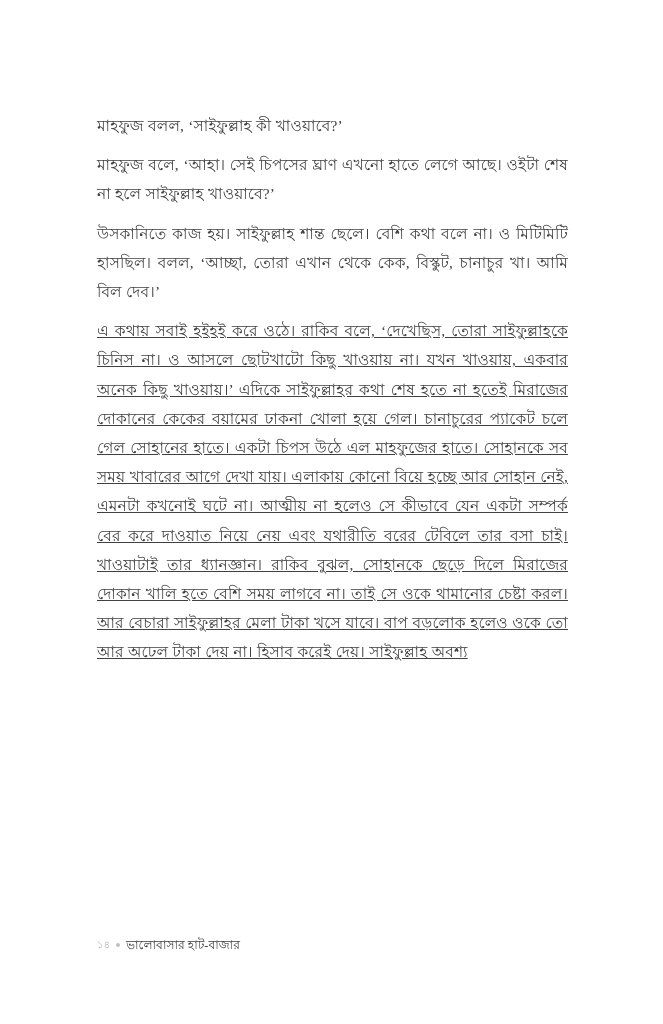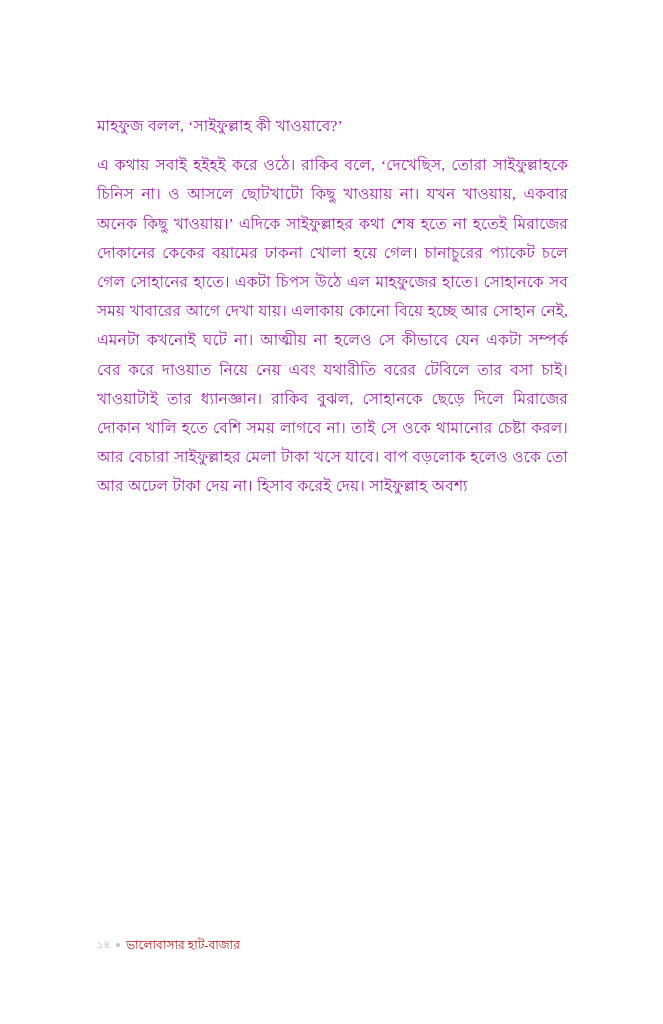--- a/index.html
+++ b/index.html
@@ -33,33 +33,34 @@
     top: 111px;
     width: 471px;
   }
 
   .para {
     margin: 0 0 10px 0;
     text-align: justify;
     text-justify: inter-word;
     font-size: 15.4px;
     line-height: 29.2px;
-    color: #a21caf;
+    color: #404040;
     letter-spacing: 0.01em;
     word-spacing: 0.02em;
     -webkit-font-smoothing: antialiased;
   }
 
   .para:last-child {
     margin-bottom: 0;
   }
 
   
   .para.long {
     text-align: justify;
+    text-decoration: underline;
   }
 
   
   .footer {
     position: absolute;
     left: 97px;
     top: 937px;
     display: flex;
     align-items: center;
     gap: 6px;
@@ -74,31 +75,33 @@
   }
   .footer .sep {
     display: inline-block;
     width: 4px;
     height: 4px;
     border-radius: 50%;
     background: #c2c2c2;
     flex: 0 0 auto;
   }
   .footer .booktitle {
-    color: #b91c1c;
+    color: #404040;
     font-size: 12.2px;
   }
 </style>
 </head>
 <body>
 
 <div class="page">
 
   <div class="text-block">
     <p class="para">মাহফুজ বলল, ‘সাইফুল্লাহ কী খাওয়াবে?’</p>
+    <p class="para">মাহফুজ বলে, ‘আহা। সেই চিপসের ঘ্রাণ এখনো হাতে লেগে আছে। ওইটা শেষ না হলে সাইফুল্লাহ খাওয়াবে?’</p>
+    <p class="para">উসকানিতে কাজ হয়। সাইফুল্লাহ শান্ত ছেলে। বেশি কথা বলে না। ও মিটিমিটি হাসছিল। বলল, ‘আচ্ছা, তোরা এখান থেকে কেক, বিস্কুট, চানাচুর খা। আমি বিল দেব।’</p>
     <p class="para long">এ কথায় সবাই হইহই করে ওঠে। রাকিব বলে, ‘দেখেছিস, তোরা সাইফুল্লাহকে চিনিস না। ও আসলে ছোটখাটো কিছু খাওয়ায় না। যখন খাওয়ায়, একবার অনেক কিছু খাওয়ায়।’ এদিকে সাইফুল্লাহর কথা শেষ হতে না হতেই মিরাজের দোকানের কেকের বয়ামের ঢাকনা খোলা হয়ে গেল। চানাচুরের প্যাকেট চলে গেল সোহানের হাতে। একটা চিপস উঠে এল মাহফুজের হাতে। সোহানকে সব সময় খাবারের আগে দেখা যায়। এলাকায় কোনো বিয়ে হচ্ছে আর সোহান নেই, এমনটা কখনোই ঘটে না। আত্মীয় না হলেও সে কীভাবে যেন একটা সম্পর্ক বের করে দাওয়াত নিয়ে নেয় এবং যথারীতি বরের টেবিলে তার বসা চাই। খাওয়াটাই তার ধ্যানজ্ঞান। রাকিব বুঝল, সোহানকে ছেড়ে দিলে মিরাজের দোকান খালি হতে বেশি সময় লাগবে না। তাই সে ওকে থামানোর চেষ্টা করল। আর বেচারা সাইফুল্লাহর মেলা টাকা খসে যাবে। বাপ বড়লোক হলেও ওকে তো আর অঢেল টাকা দেয় না। হিসাব করেই দেয়। সাইফুল্লাহ অবশ্য</p>
   </div>
 
   <div class="footer">
     <span class="folio">১৪</span>
     <span class="sep"></span>
     <span class="booktitle">ভালোবাসার হাট-বাজার</span>
   </div>
 
 </div>

